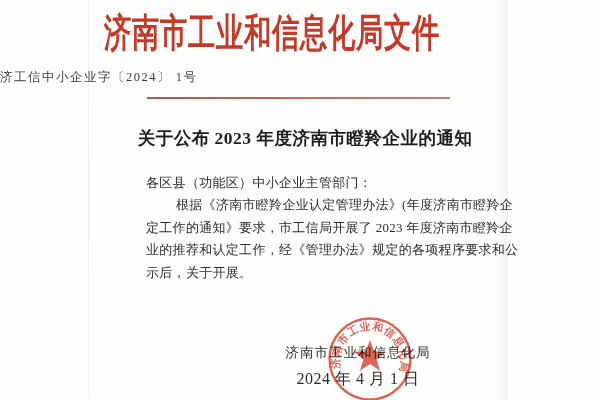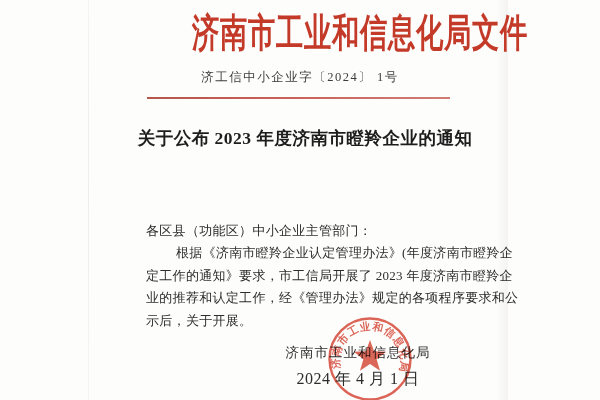--- a/index.html
+++ b/index.html
@@ -20,34 +20,33 @@
     opacity: .8;
   }
   .scan-edge-right {
     position: absolute; left: 496px; top: 0; width: 12px; height: 400px;
     background: linear-gradient(to right, rgba(240,239,238,0), #f0efee);
     opacity: .7;
   }
 
   .header-wrap {
     position: absolute; left: 0; top: 6px; width: 600px;
-    text-align: right; white-space: nowrap;
+    text-align: left; white-space: nowrap; padding-left: 32px;
   }
   .header-text {
     display: inline-block;
     font-size: 39px; font-weight: bold;
     color: #c43a29;
     letter-spacing: 1px;
     transform: scaleX(0.70);
     transform-origin: center;
   }
 
   .doc-number {
     position: absolute; left: 0; top: 69px; width: 600px;
-    text-align: center;
     font-size: 12.5px; color: #3c3c3c; letter-spacing: 1.5px;
   }
 
   .red-divider {
     position: absolute; left: 147px; top: 97px;
     width: 303px; height: 2px;
     background: linear-gradient(to right, #b5564d, #c96158 45%, #cf7d74);
   }
 
   .doc-title {
@@ -55,21 +54,20 @@
     text-align: center;
     font-size: 17.5px; font-weight: bold; color: #1d1d1d;
     letter-spacing: 0.5px;
   }
 
   .body-text {
     position: absolute; left: 146px; top: 172px; width: 320px;
     font-size: 13px; color: #2d2d2d;
     line-height: 22.4px;
     letter-spacing: 0.3px;
-    margin-top: 48px;
   }
   .body-line { white-space: nowrap; }
   .body-line.indent { padding-left: 30px; }
 
   .sign-block {
     position: absolute; left: 258px; top: 344px; width: 200px;
     text-align: center; color: #2d2d2d;
   }
   .issuer { font-size: 13.5px; letter-spacing: 1px; white-space: nowrap; }
   .issue-date { margin-top: 7px; font-size: 16px; letter-spacing: 0.5px; white-space: nowrap; }

